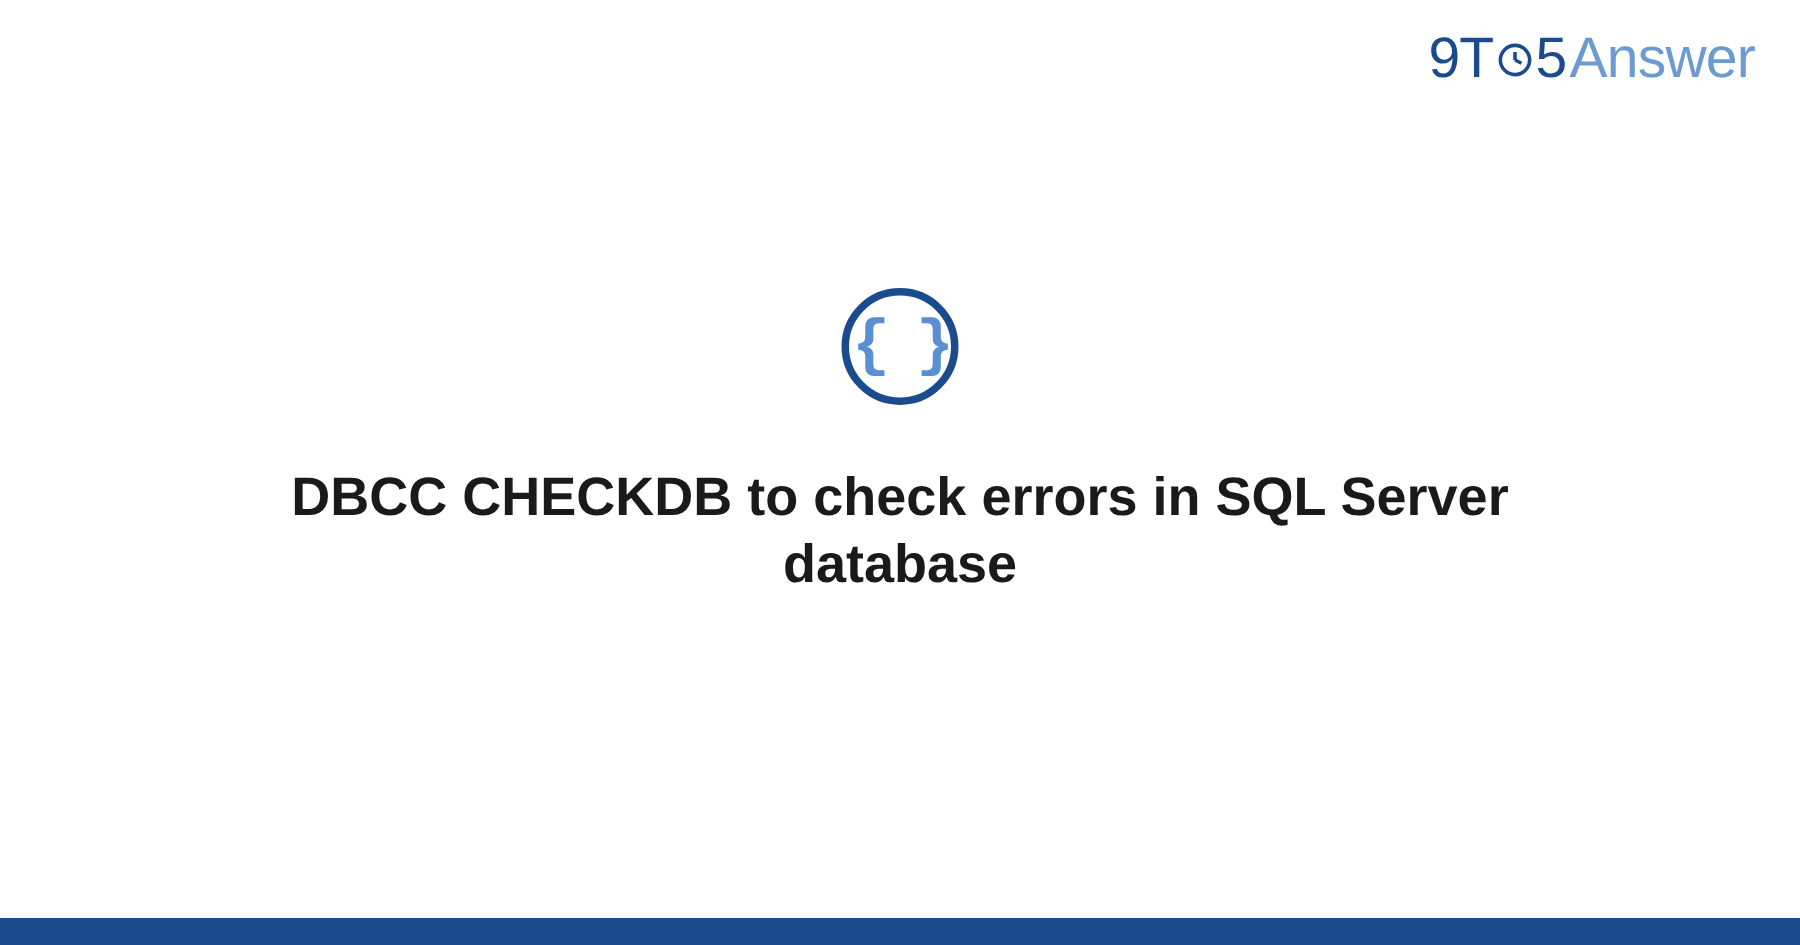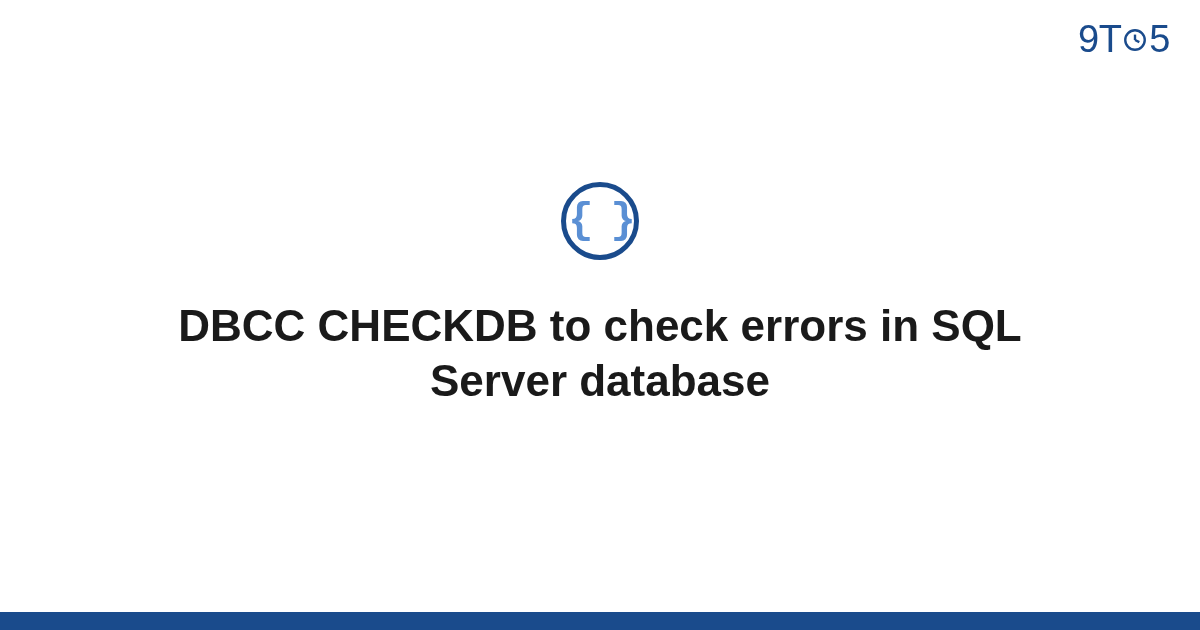--- a/index.html
+++ b/index.html
@@ -72,21 +72,21 @@
     }
     .code-icon .braces {
       color: #5a8fd4;
       font-size: 42px;
       font-weight: bold;
       font-family: 'Courier New', monospace;
       letter-spacing: -4px;
       line-height: 1;
     }
     .title {
-      font-size: 44px;
+      font-size: 36px;
       font-weight: bold;
       color: #1a1a1a;
       text-align: center;
       line-height: 1.25;
       max-width: 960px;
     }
     .footer-bar {
       position: absolute;
       bottom: 0;
       left: 0;
@@ -101,20 +101,21 @@
 <div class="header">
   <span class="nine-t">9T</span>
   <span class="clock-icon">
     <svg viewBox="0 0 24 24" fill="none" stroke="#1a4b8c" stroke-width="2.2">
       <circle cx="12" cy="12" r="9"></circle>
       <line x1="12" y1="12" x2="12" y2="7"></line>
       <line x1="12" y1="12" x2="16" y2="14"></line>
     </svg>
   </span>
   <span class="five">5</span>
+  <span class="answer">Answer</span>
 </div>
 
 <div class="center-content">
   <div class="code-icon">
     <span class="braces">{ }</span>
   </div>
   <h1 class="title">DBCC CHECKDB to check errors in SQL Server database</h1>
 </div>
 
 <div class="footer-bar"></div>

